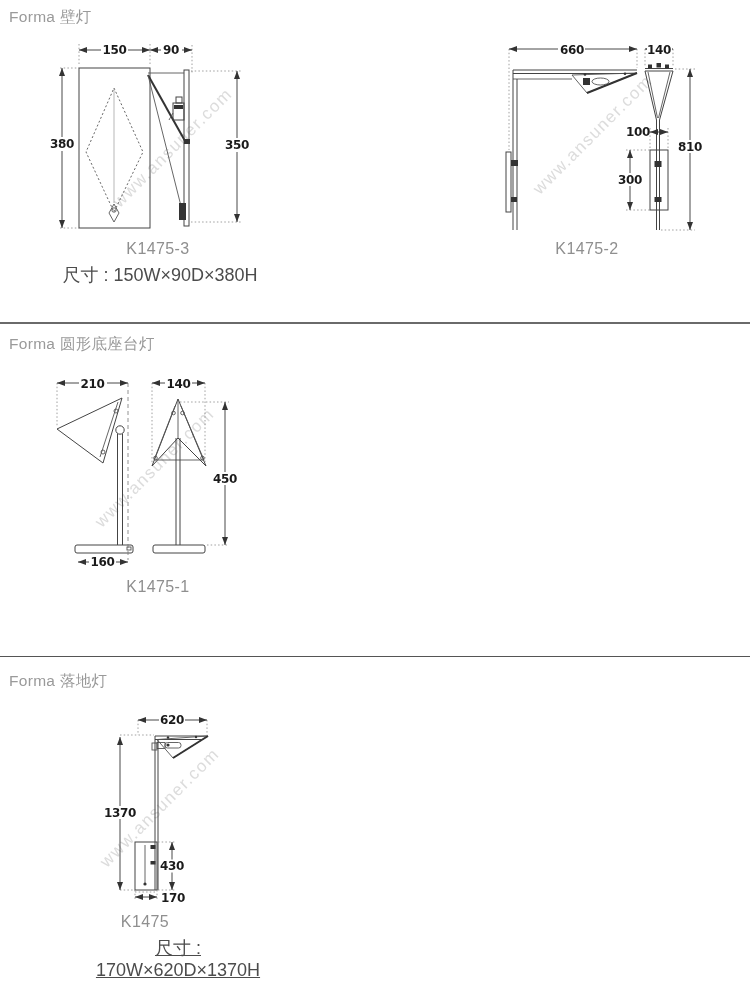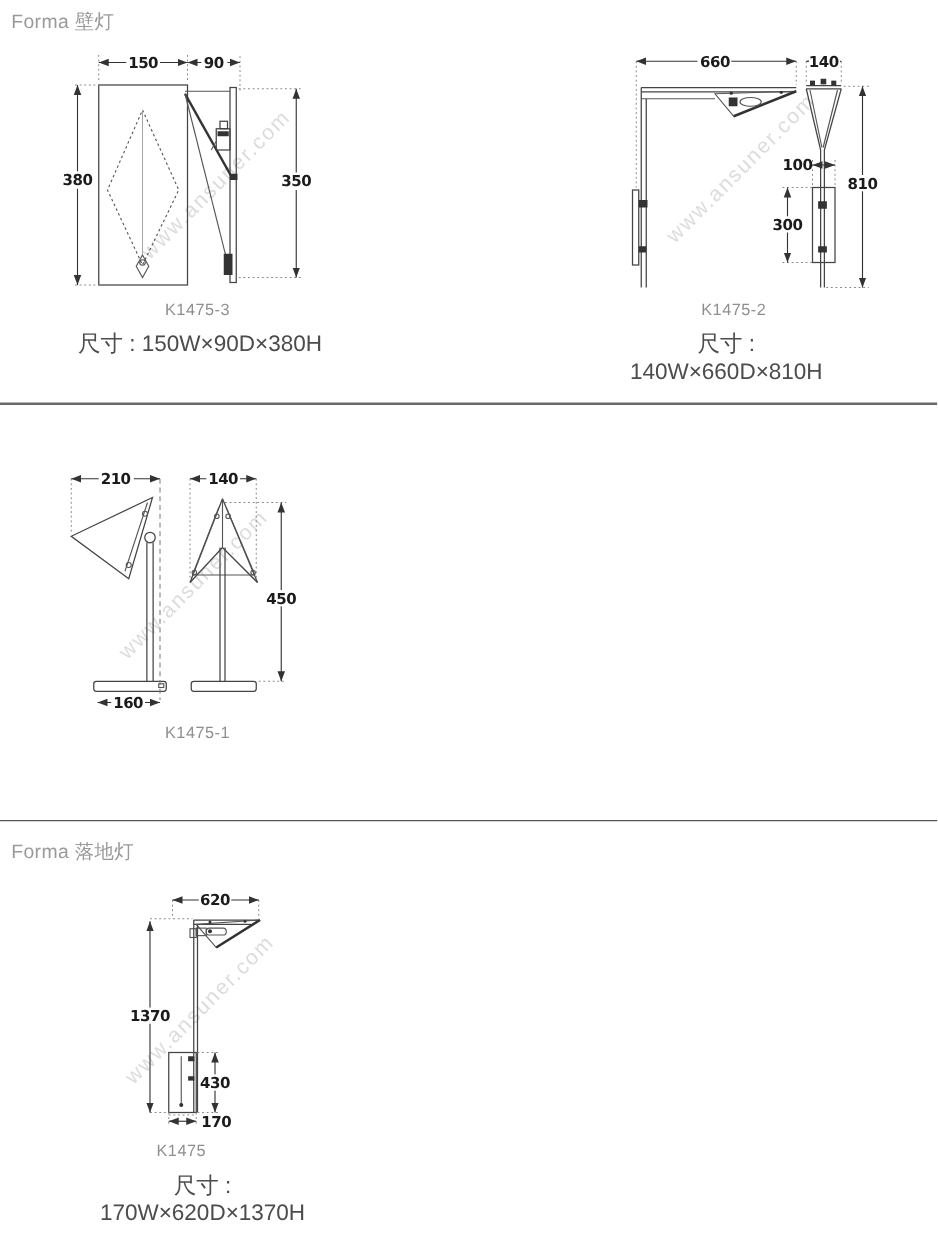--- a/index.html
+++ b/index.html
@@ -1,20 +1,20 @@
 <!DOCTYPE html>
 <html><head>
 <meta charset="utf-8">
 <style>
   html,body{margin:0;padding:0;background:#fff;}
   #page{position:relative;width:750px;height:1000px;background:#ffffff;overflow:hidden;
         font-family:"Liberation Sans","DejaVu Sans",sans-serif;}
   .sec-header{position:absolute;left:9px;font-size:15.5px;color:#9a9a9a;letter-spacing:.3px;}
   .divider{position:absolute;left:0;width:750px;background:#6a6a6a;}
-  .code-label{position:absolute;text-align:center;font-size:13px;color:#8f8f8f;letter-spacing:.4px;}
+  .code-label{position:absolute;text-align:center;font-size:16px;color:#8f8f8f;letter-spacing:.4px;}
   .size-label{position:absolute;text-align:center;font-size:18px;color:#4c4c4c;}
   .watermark{position:absolute;width:210px;text-align:center;color:rgba(198,198,198,.62);
              font-size:17px;letter-spacing:1.5px;transform:rotate(-45deg);pointer-events:none;}
   svg{position:absolute;overflow:visible;}
   svg text{font-family:"DejaVu Sans","Liberation Sans",sans-serif;font-size:12px;font-weight:bold;
            letter-spacing:-0.4px;fill:#1b1b1b;text-anchor:middle;}
   .ln{stroke:#444;stroke-width:1;fill:none;}
   .thin{stroke:#555;stroke-width:.9;fill:none;}
   .thick{stroke:#333;stroke-width:2;fill:none;}
   .dim{stroke:#333;stroke-width:.9;fill:none;}
@@ -138,24 +138,24 @@
     <text x="150" y="96">100</text>
     <line class="dim" x1="142" y1="110" x2="142" y2="170" marker-start="url(#arw)" marker-end="url(#arw)"></line>
     <rect class="wbg" x="129" y="133" width="26" height="13"></rect>
     <text x="142" y="144">300</text>
     <line class="dim" x1="202" y1="29" x2="202" y2="190" marker-start="url(#arw)" marker-end="url(#arw)"></line>
     <rect class="wbg" x="189" y="100" width="27" height="13"></rect>
     <text x="202" y="111">810</text>
   </svg>
 
   <div class="code-label" style="left:507px;top:240px;width:160px;text-align:center;">K1475-2</div>
-  <div class="size-label" style="left:481px;top:263px;width:200px;">尺寸 : 140W×660D×810H</div>
 
   <div class="divider" style="top:322px;height:2px;"></div>
 
+  <div class="sec-header" style="top:334px;">Forma 圆形底座台灯</div>
 
   <div class="watermark" style="left:50px;top:458px;">www.ansuner.com</div>
 
   <svg style="left:48px;top:372px;" width="195" height="200" viewBox="0 0 195 200">
 
     <path class="ln" d="M74,26 L9,57 L55,91 Z"></path>
     <line class="thin" x1="70" y1="30" x2="52" y2="85"></line>
     <circle class="thin" cx="68" cy="39" r="2"></circle>
     <circle class="thin" cx="55" cy="80" r="2"></circle>
     <circle class="ln" cx="72" cy="58" r="4.2" fill="#fff"></circle>
@@ -248,15 +248,15 @@
     <rect class="wbg" x="9" y="101" width="32" height="13"></rect>
     <text x="25" y="112">1370</text>
     <line class="dim" x1="77" y1="137" x2="77" y2="185" marker-start="url(#arw)" marker-end="url(#arw)"></line>
     <rect class="wbg" x="64" y="154.5" width="26" height="13"></rect>
     <text x="77" y="165">430</text>
     <line class="dim" x1="40" y1="192" x2="62" y2="192" marker-start="url(#arw)" marker-end="url(#arw)"></line>
     <text x="78" y="196.5">170</text>
   </svg>
 
   <div class="code-label" style="left:65px;top:913px;width:160px;">K1475</div>
-  <div class="size-label" style="left:62px;top:936px;width:200px;">尺寸 : 170W×620D×1370H</div>
+  <div class="size-label" style="left:78px;top:936px;width:200px;text-decoration:underline;">尺寸 : 170W×620D×1370H</div>
 
 </div>
 
 </body></html>

